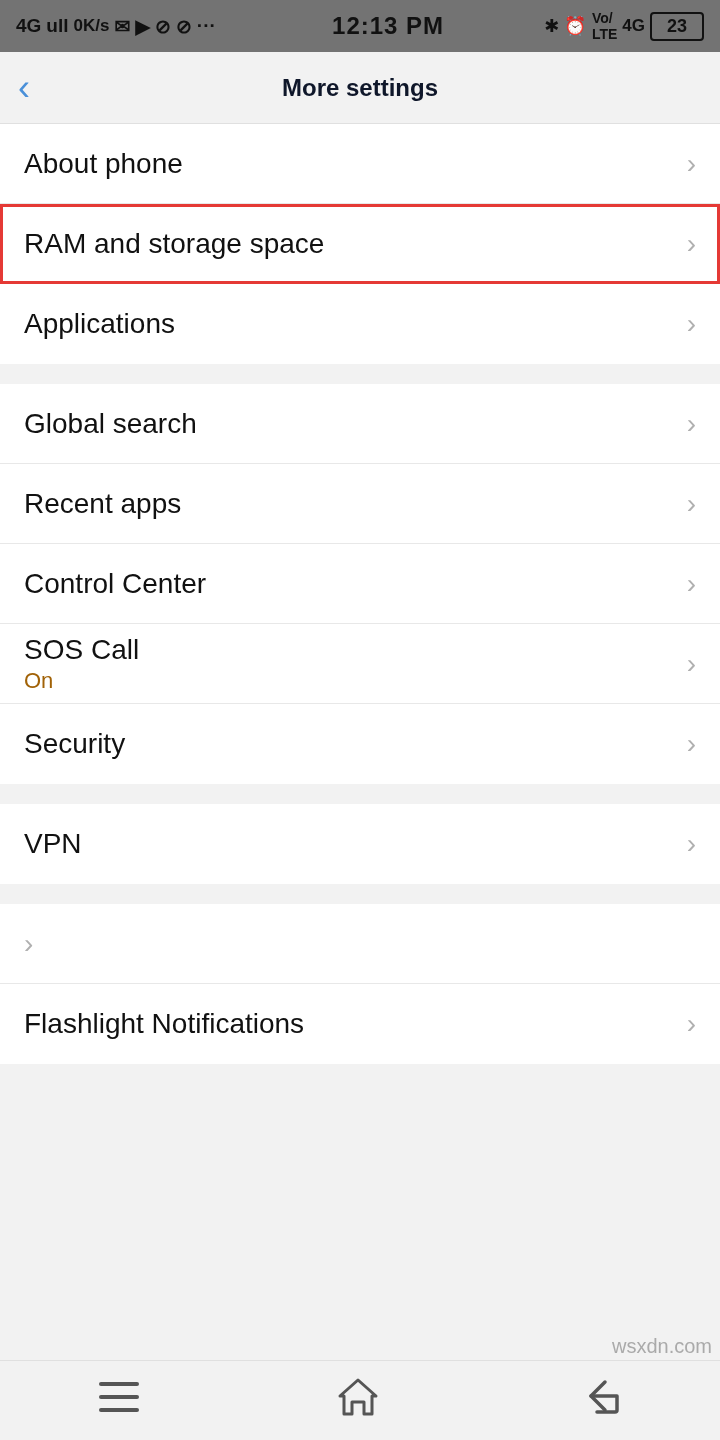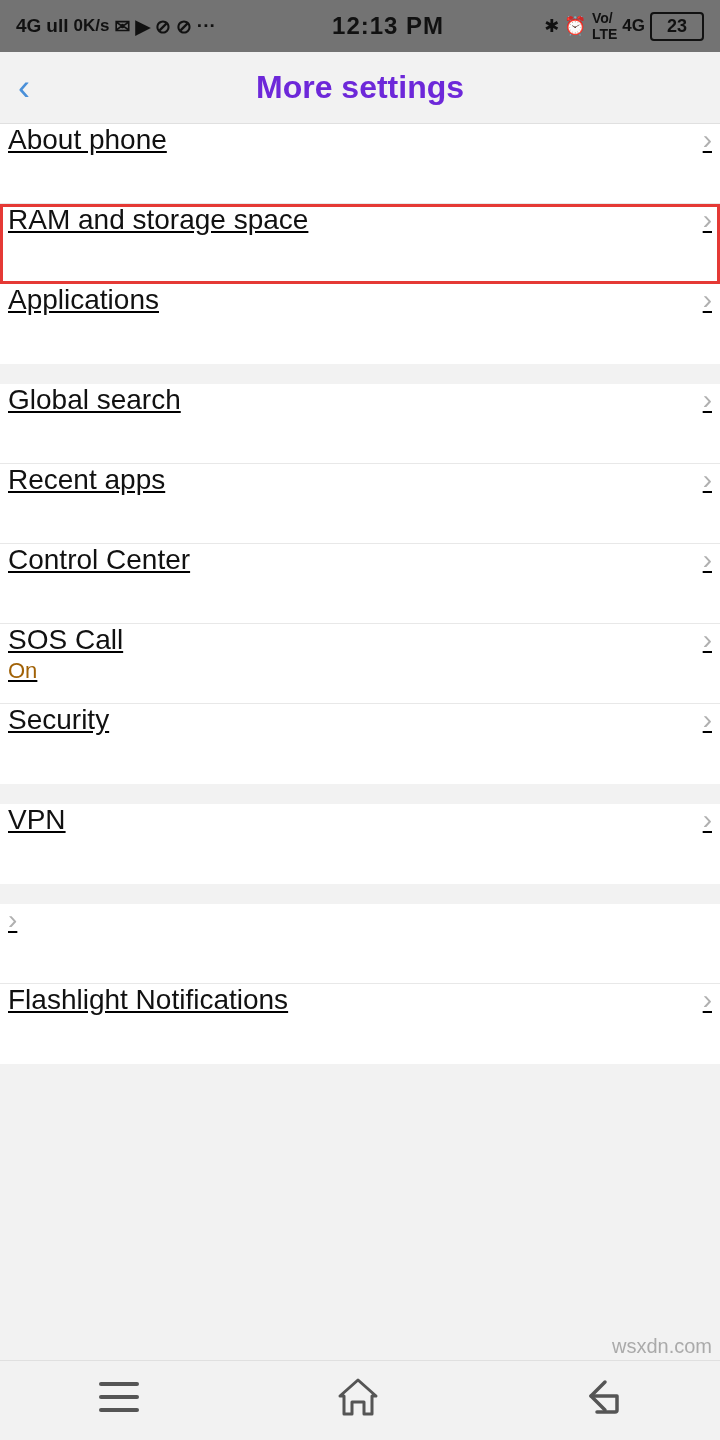--- a/index.html
+++ b/index.html
@@ -67,46 +67,45 @@
     .header-back {
       position: absolute;
       left: 18px;
       font-size: 36px;
       color: #4a90d9;
       font-weight: 300;
       cursor: pointer;
       line-height: 1;
     }
     .header-title {
-      font-size: 32px;
+      font-size: 24px;
       font-weight: 700;
-      color: #6d28d9;
+      color: #0f172a;
     }
 
     
     .settings-section {
       background: #ffffff;
       margin-bottom: 0;
     }
 
     .section-divider {
       height: 20px;
       background: #f2f2f2;
     }
 
     .settings-item {
       display: flex;
-      align-items: flex-start;
+      align-items: center;
       justify-content: space-between;
-      padding: 0 8px;
+      padding: 0 24px;
       height: 80px;
       background: #ffffff;
       border-bottom: 1px solid #e8e8e8;
       cursor: pointer;
-      text-decoration: underline;
     }
     .settings-item:last-child {
       border-bottom: none;
     }
     .settings-item-content {
       display: flex;
       flex-direction: column;
       justify-content: center;
     }
     .settings-item-label {

